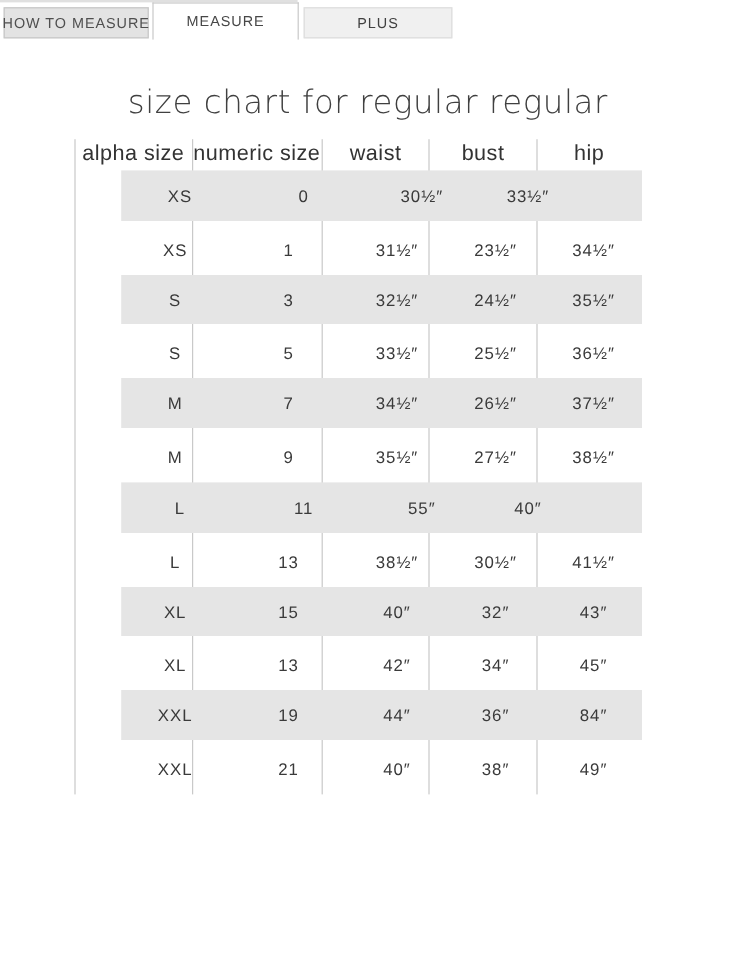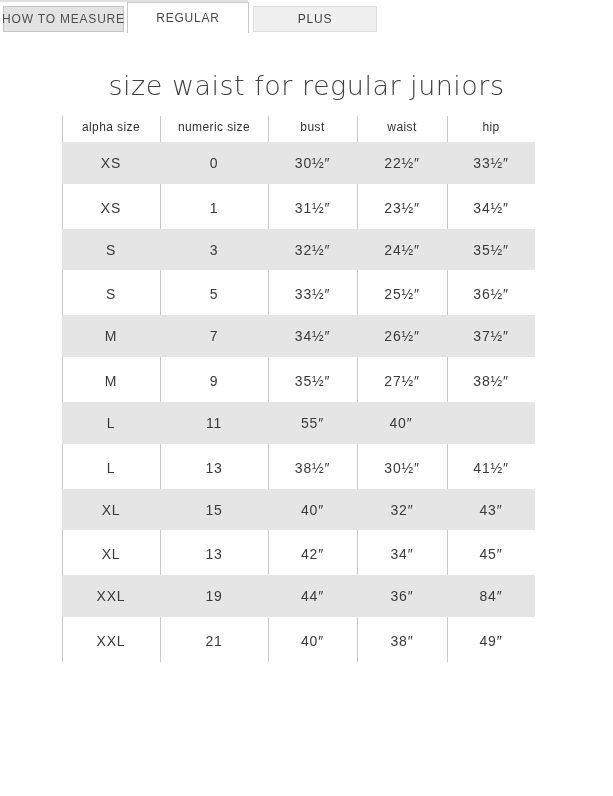--- a/index.html
+++ b/index.html
@@ -54,27 +54,27 @@
   .v0 { left: 0; }
   .v1 { left: 98px; }
   .v2 { left: 206px; }
   .v3 { left: 295px; }
   .v4 { left: 385px; }
   .thead {
     position: absolute; left: 0; top: 0; width: 473px; height: 30px;
     display: flex;
   }
   .thead .cell {
-    font-size: 12px; color: #333333; letter-spacing: 0.4px; text-align: center;
+    font-size: 18px; color: #333333; letter-spacing: 0.4px; text-align: center;
   }
   .tbody {
     position: absolute; left: 0; top: 30px; width: 473px; height: 520px;
     display: flex; flex-direction: column;
   }
-  .row { flex: 1; display: flex; }
+  .row { flex: 1; display: flex; margin-left: 39px; }
   .row.gray {
     background-color: #e5e5e5;
     background-clip: content-box;
     padding-bottom: 3px;
   }
   .cell {
     display: flex; align-items: center; justify-content: center;
     font-size: 14px; color: #3a3a3a; letter-spacing: 0.8px;
   }
   .c0 { width: 98px; }
@@ -83,45 +83,44 @@
   .c3 { width: 90px; }
   .c4 { width: 88px; }
 </style>
 </head>
 <body>
 
 <div class="top-hairline"></div>
 
 <div>
   <div class="tab tab-howto">HOW TO MEASURE</div>
-  <div class="tab tab-regular">REGULAR</div>
+  <div class="tab tab-regular">MEASURE</div>
   <div class="tab tab-plus">PLUS</div>
 </div>
 
-<div class="title">size waist for regular juniors</div>
+<div class="title">size chart for regular regular</div>
 
 <div class="size-table">
   <div class="vline v0"></div>
   <div class="vline v1"></div>
   <div class="vline v2"></div>
   <div class="vline v3"></div>
   <div class="vline v4"></div>
   <div class="thead">
       <div class="cell c0">alpha size</div>
       <div class="cell c1">numeric size</div>
+      <div class="cell c3">waist</div>
       <div class="cell c2">bust</div>
-      <div class="cell c3">waist</div>
       <div class="cell c4">hip</div>
     </div>
   <div class="tbody" id="tbody">
       <div class="row gray">
         <div class="cell c0">XS</div>
         <div class="cell c1">0</div>
         <div class="cell c2">30½″</div>
-        <div class="cell c3">22½″</div>
         <div class="cell c4">33½″</div>
       </div>
       <div class="row white">
         <div class="cell c0">XS</div>
         <div class="cell c1">1</div>
         <div class="cell c2">31½″</div>
         <div class="cell c3">23½″</div>
         <div class="cell c4">34½″</div>
       </div>
       <div class="row gray">

